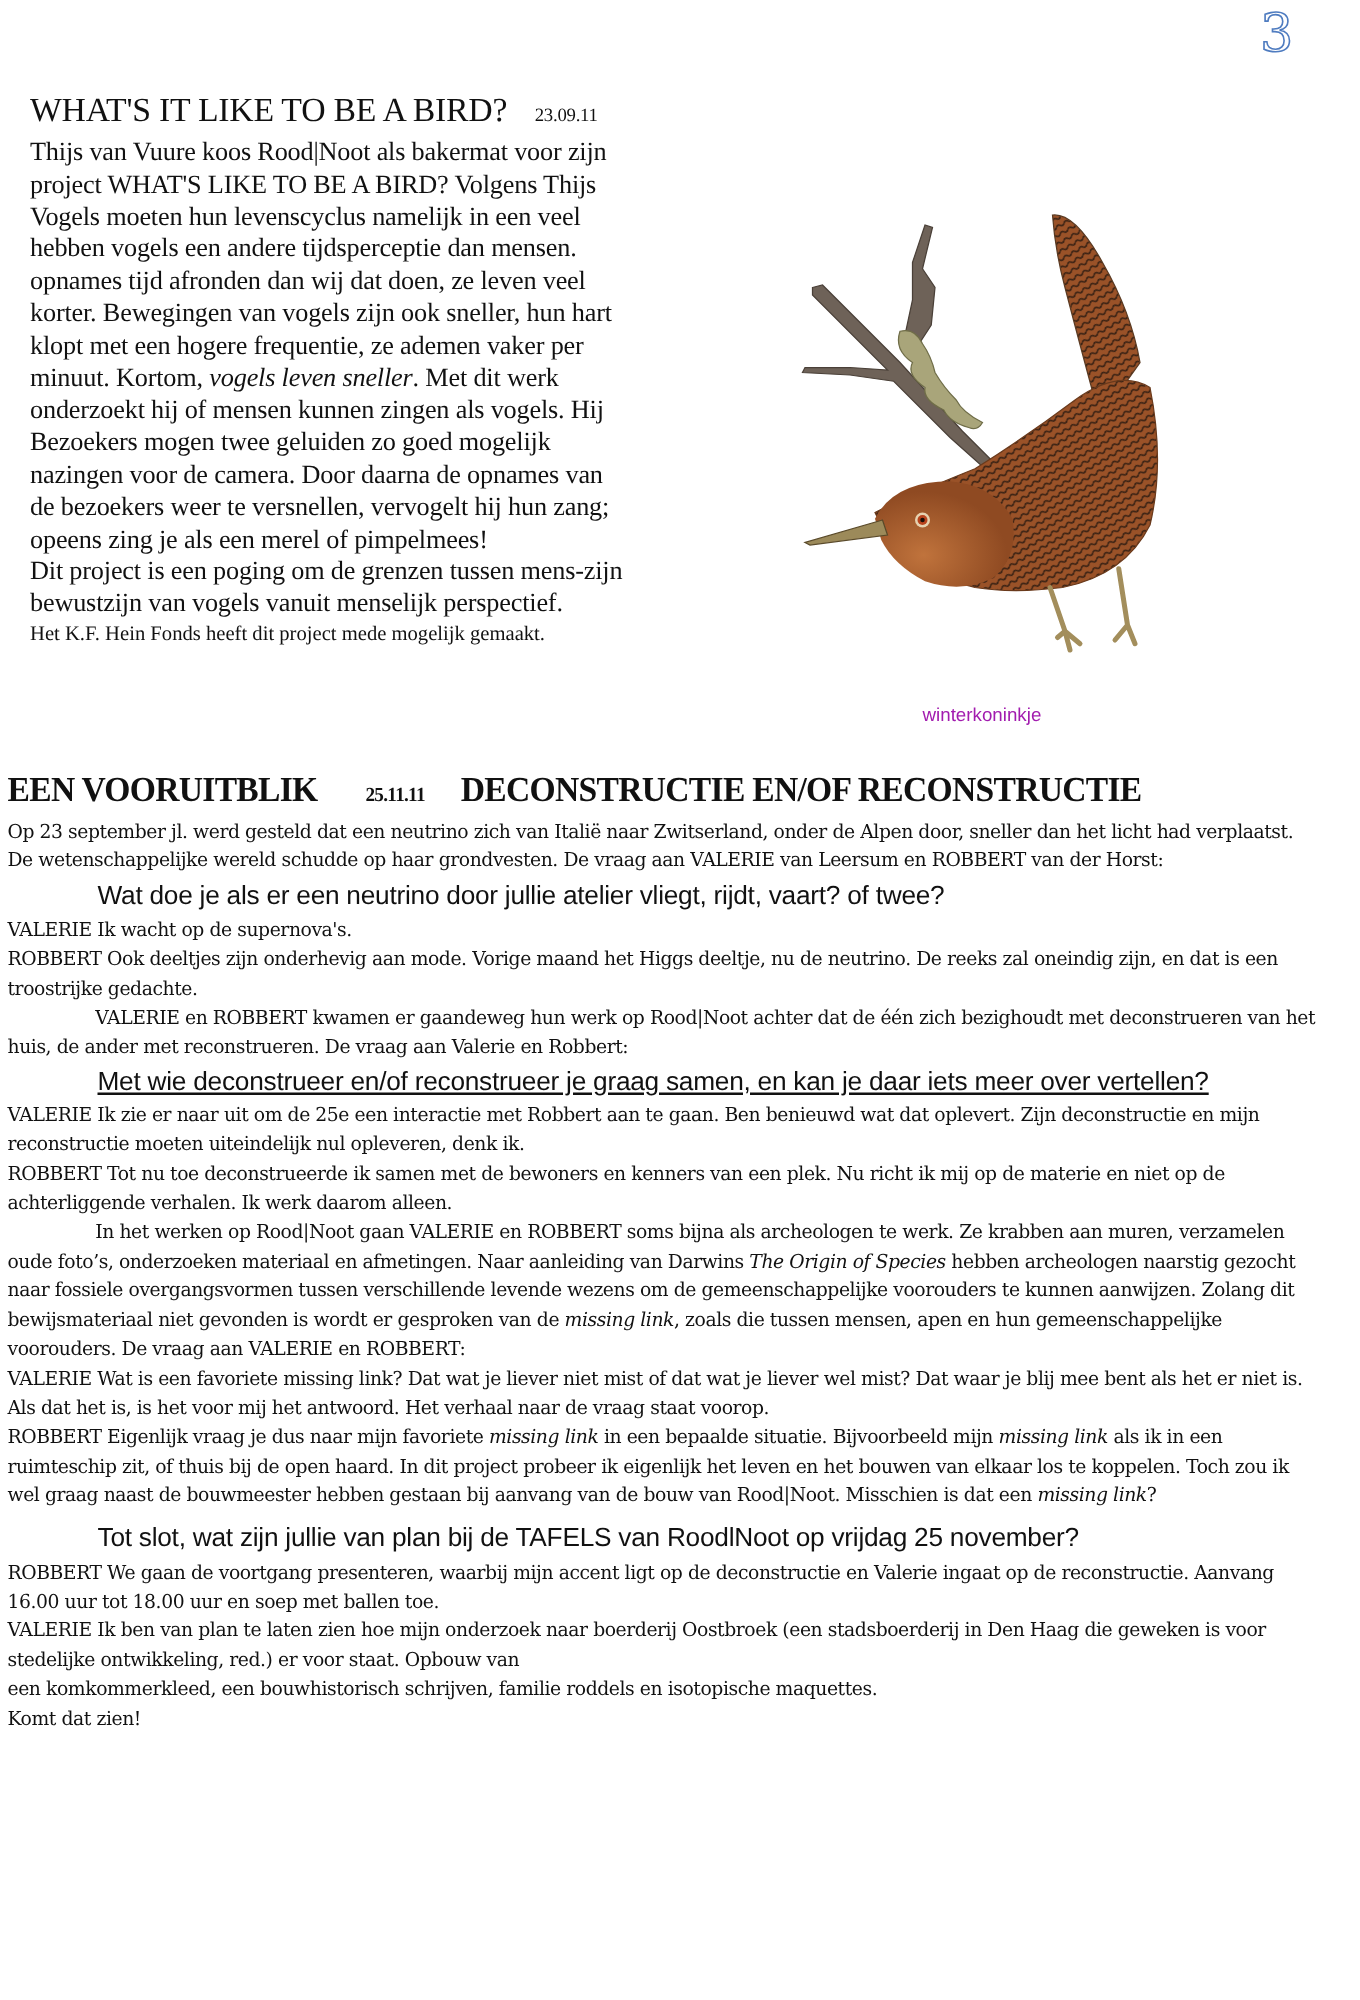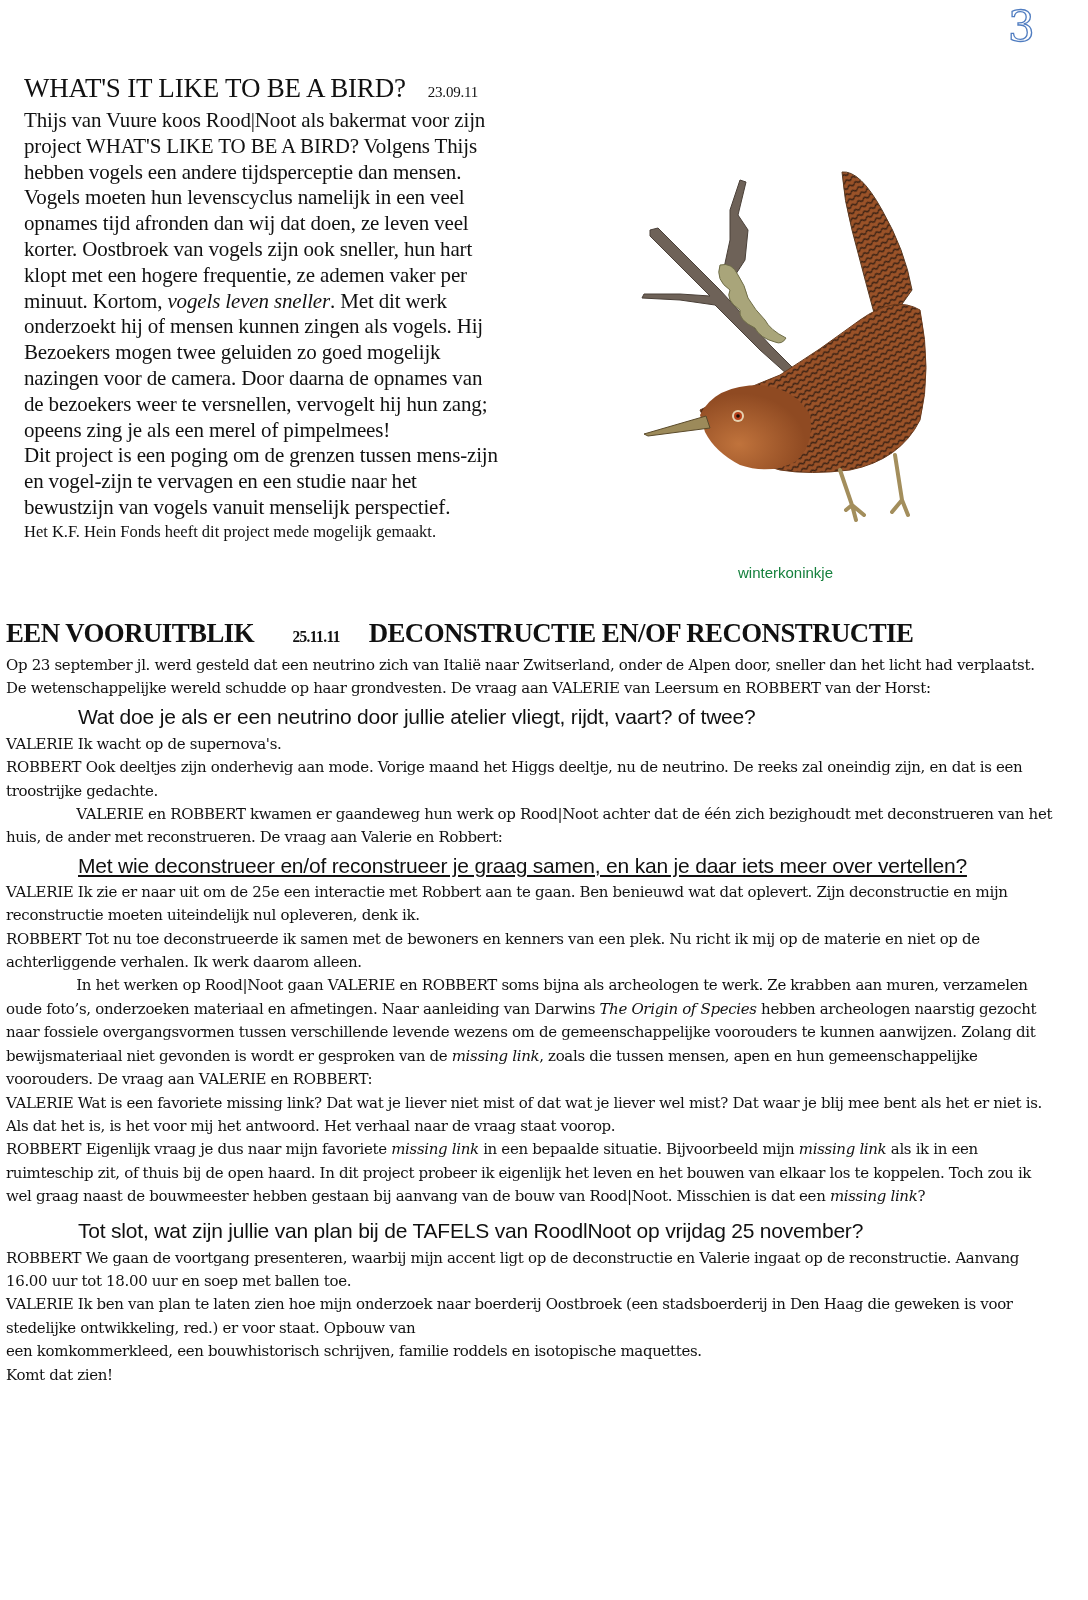--- a/index.html
+++ b/index.html
@@ -17,21 +17,21 @@
   .bird-section { position: absolute; left: 24px; top: 72px; width: 560px;
     font-family: "Liberation Serif", serif; }
   .bird-title { font-size: 27px; line-height: 32px; margin: 0; font-weight: normal; letter-spacing: -0.2px; }
   .bird-title .date { font-size: 15px; margin-left: 22px; }
   .bird-body { font-size: 21px; line-height: 25.8px; margin: 0; letter-spacing: -0.15px; }
   .bird-credit { font-size: 16.5px; line-height: 22px; margin: 0; }
 
   .figure { position: absolute; left: 620px; top: 170px; width: 320px; height: 420px; }
   .figure svg { width: 320px; height: 400px; display:block; }
   .figure-caption { position: absolute; left: 118px; top: 394px;
-    font-family: "Liberation Sans", sans-serif; font-size: 15px; color: #15803d; }
+    font-family: "Liberation Sans", sans-serif; font-size: 15px; color: #a21caf; }
 
   
   .interview { position: absolute; left: 6px; top: 616px; width: 1076px;
     font-family: "Liberation Serif", serif; }
   .iv-header { font-size: 28px; line-height: 34px; margin: 0 0 0 0; white-space: nowrap; letter-spacing: -0.6px; transform: scaleX(0.96); transform-origin: left; }
   .iv-header .date { font-size: 16px; margin: 0 30px 0 40px; }
   .p { font-family: "DejaVu Serif", serif; font-size: 15.4px; line-height: 23.4px; margin: 0;
     letter-spacing: -0.35px; transform: scaleX(0.975); transform-origin: left; white-space: normal; }
   .p.indent { text-indent: 72px; }
   .q { font-family: "Liberation Sans", sans-serif; font-size: 21px; line-height: 32px; margin: 0;
@@ -41,33 +41,32 @@
 </style>
 </head>
 <body>
 
 <div class="page-num"><span>3</span></div>
 
 <section class="bird-section">
   <h1 class="bird-title"><span>WHAT'S IT LIKE TO BE A BIRD?</span><span class="date">23.09.11</span></h1>
   <p class="bird-body">Thijs van Vuure koos Rood|Noot als bakermat voor zijn</p>
   <p class="bird-body">project WHAT'S LIKE TO BE A BIRD? Volgens Thijs</p>
+  <p class="bird-body">Vogels moeten hun levenscyclus namelijk in een veel</p>
   <p class="bird-body">hebben vogels een andere tijdsperceptie dan mensen.</p>
-  <p class="bird-body">Vogels moeten hun levenscyclus namelijk in een veel</p>
   <p class="bird-body">opnames tijd afronden dan wij dat doen, ze leven veel</p>
-  <p class="bird-body">korter. Oostbroek van vogels zijn ook sneller, hun hart</p>
+  <p class="bird-body">korter. Bewegingen van vogels zijn ook sneller, hun hart</p>
   <p class="bird-body">klopt met een hogere frequentie, ze ademen vaker per</p>
   <p class="bird-body"><span>minuut. Kortom, </span><em>vogels leven sneller</em><span>. Met dit werk</span></p>
   <p class="bird-body">onderzoekt hij of mensen kunnen zingen als vogels. Hij</p>
   <p class="bird-body">Bezoekers mogen twee geluiden zo goed mogelijk</p>
   <p class="bird-body">nazingen voor de camera. Door daarna de opnames van</p>
   <p class="bird-body">de bezoekers weer te versnellen, vervogelt hij hun zang;</p>
   <p class="bird-body">opeens zing je als een merel of pimpelmees!</p>
   <p class="bird-body">Dit project is een poging om de grenzen tussen mens-zijn</p>
-  <p class="bird-body">en vogel-zijn te vervagen en een studie naar het</p>
   <p class="bird-body">bewustzijn van vogels vanuit menselijk perspectief.</p>
   <p class="bird-credit">Het K.F. Hein Fonds heeft dit project mede mogelijk gemaakt.</p>
 </section>
 
 <figure class="figure" style="margin:0">
   <svg viewBox="0 0 320 400">
     <defs>
       <pattern id="barring" width="7" height="6" patternUnits="userSpaceOnUse" patternTransform="rotate(-30)">
         <rect width="7" height="6" fill="#9a5228"></rect>
         <path d="M0 3 Q2 1 3.5 3 T7 3" stroke="#3a2214" stroke-width="1.4" fill="none"></path>

